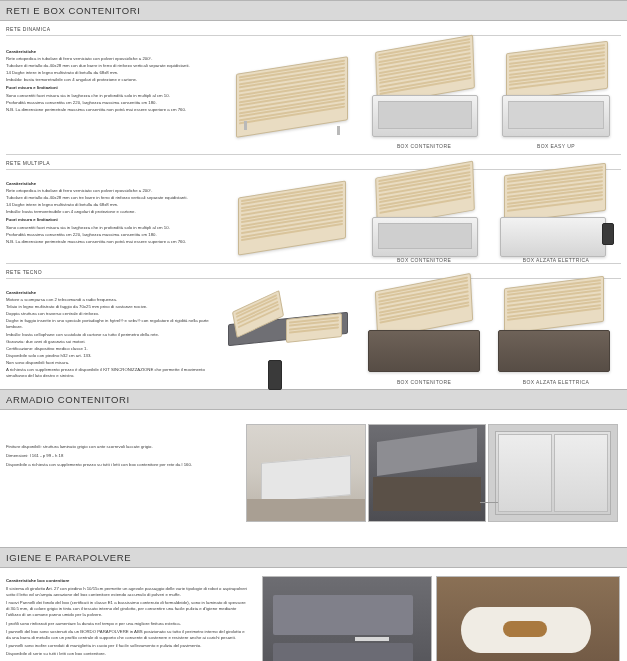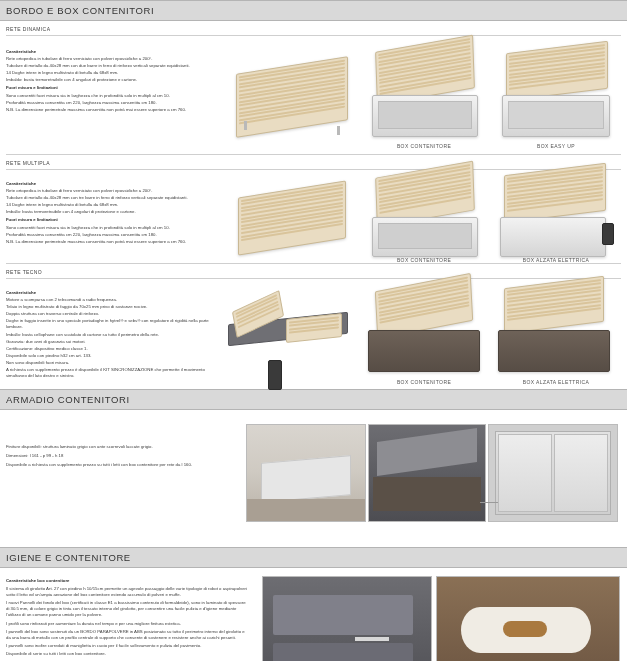--- a/index.html
+++ b/index.html
@@ -105,21 +105,21 @@
     background:linear-gradient(180deg,#6d6d72 0%,#4d4d52 100%);
   }
   .ph-wood{
     background:linear-gradient(180deg,#8a7055 0%,#6a5340 100%);
   }
   .leaderline{position:absolute;background:#9a9a9a;height:1px;}
 </style>
 </head>
 <body>
 
-<div class="section-head">BORDO E BOX CONTENITORI</div>
+<div class="section-head">RETI E BOX CONTENITORI</div>
 
 <div class="band" style="height:133px;">
   <div class="sub-title">RETE DINAMICA</div>
   <div class="rule" style="margin-top:1px;"></div>
 
   <div class="col-text" style="top:28px;">
     <p class="lbl">Caratteristiche</p>
     <p>Rete ortopedica in tubolare di ferro verniciato con polveri epossidiche a 200°.</p>
     <p>Tubolare di metallo da 40x28 mm con due barre in ferro di rinforzo verticali separate equidistanti.</p>
     <p>14 Doghe intere in legno multistrato di betulla da 68x8 mm.</p>
@@ -352,21 +352,21 @@
 
   <div class="photo" style="left:488px;top:14px;width:128px;height:96px;background:#cfcfcf;">
     <div class="wardrobe" style="position:absolute;left:6px;top:6px;right:6px;bottom:6px;">
       <div class="door" style="left:2px;"></div>
       <div class="door" style="right:2px;"></div>
     </div>
   </div>
   <div class="leaderline" style="left:480px;top:92px;width:18px;"></div>
 </div>
 
-<div class="section-head">IGIENE E CONTENITORE</div>
+<div class="section-head">IGIENE E PARAPOLVERE</div>
 
 <div class="band" style="height:145px;">
   <div class="col-text" style="top:10px;width:242px;">
     <p class="lbl">Caratteristiche box contenitore</p>
     <p style="margin-top:2px;">Il sistema di girolotto Art. 27 con piedino h 10/15cm permette un agevole passaggio delle varie tipologie di robot o aspirapolveri sotto il letto ed un'ampia aerazione del box contenitore estendo accumulo di polveri e muffe.</p>
     <p style="margin-top:2px;">I nuovi Pannelli dei fondo del box (certificati in classe E1 a bassissimo contenuto di formaldeide), sono in laminato di spessore di 30.5 mm, di colore grigio in tinta con il tessuto interno del girolotto, per consentire una facile pulizia e d'igiene mediante l'utilizzo di un comune panno umido per la polvere.</p>
     <p style="margin-top:2px;">I profili sono rinforzati per aumentare la durata nel tempo e per una migliore finitura estetica.</p>
     <p style="margin-top:2px;">I pannelli del box sono sostenuti da un BORDO PARAPOLVERE in ABS posizionato su tutto il perimetro interno del girolotto e da una barra di metallo con un profilo centrale di supporto che consente di sostenere e resistere anche ai carichi pesanti.</p>
     <p style="margin-top:2px;">I pannelli sono inoltre corredati di maniglietta in cuoio per il facile sollevamento e pulizia del pavimento.</p>
     <p style="margin-top:2px;">Disponibile di serie su tutti i letti con box contenitore.</p>

